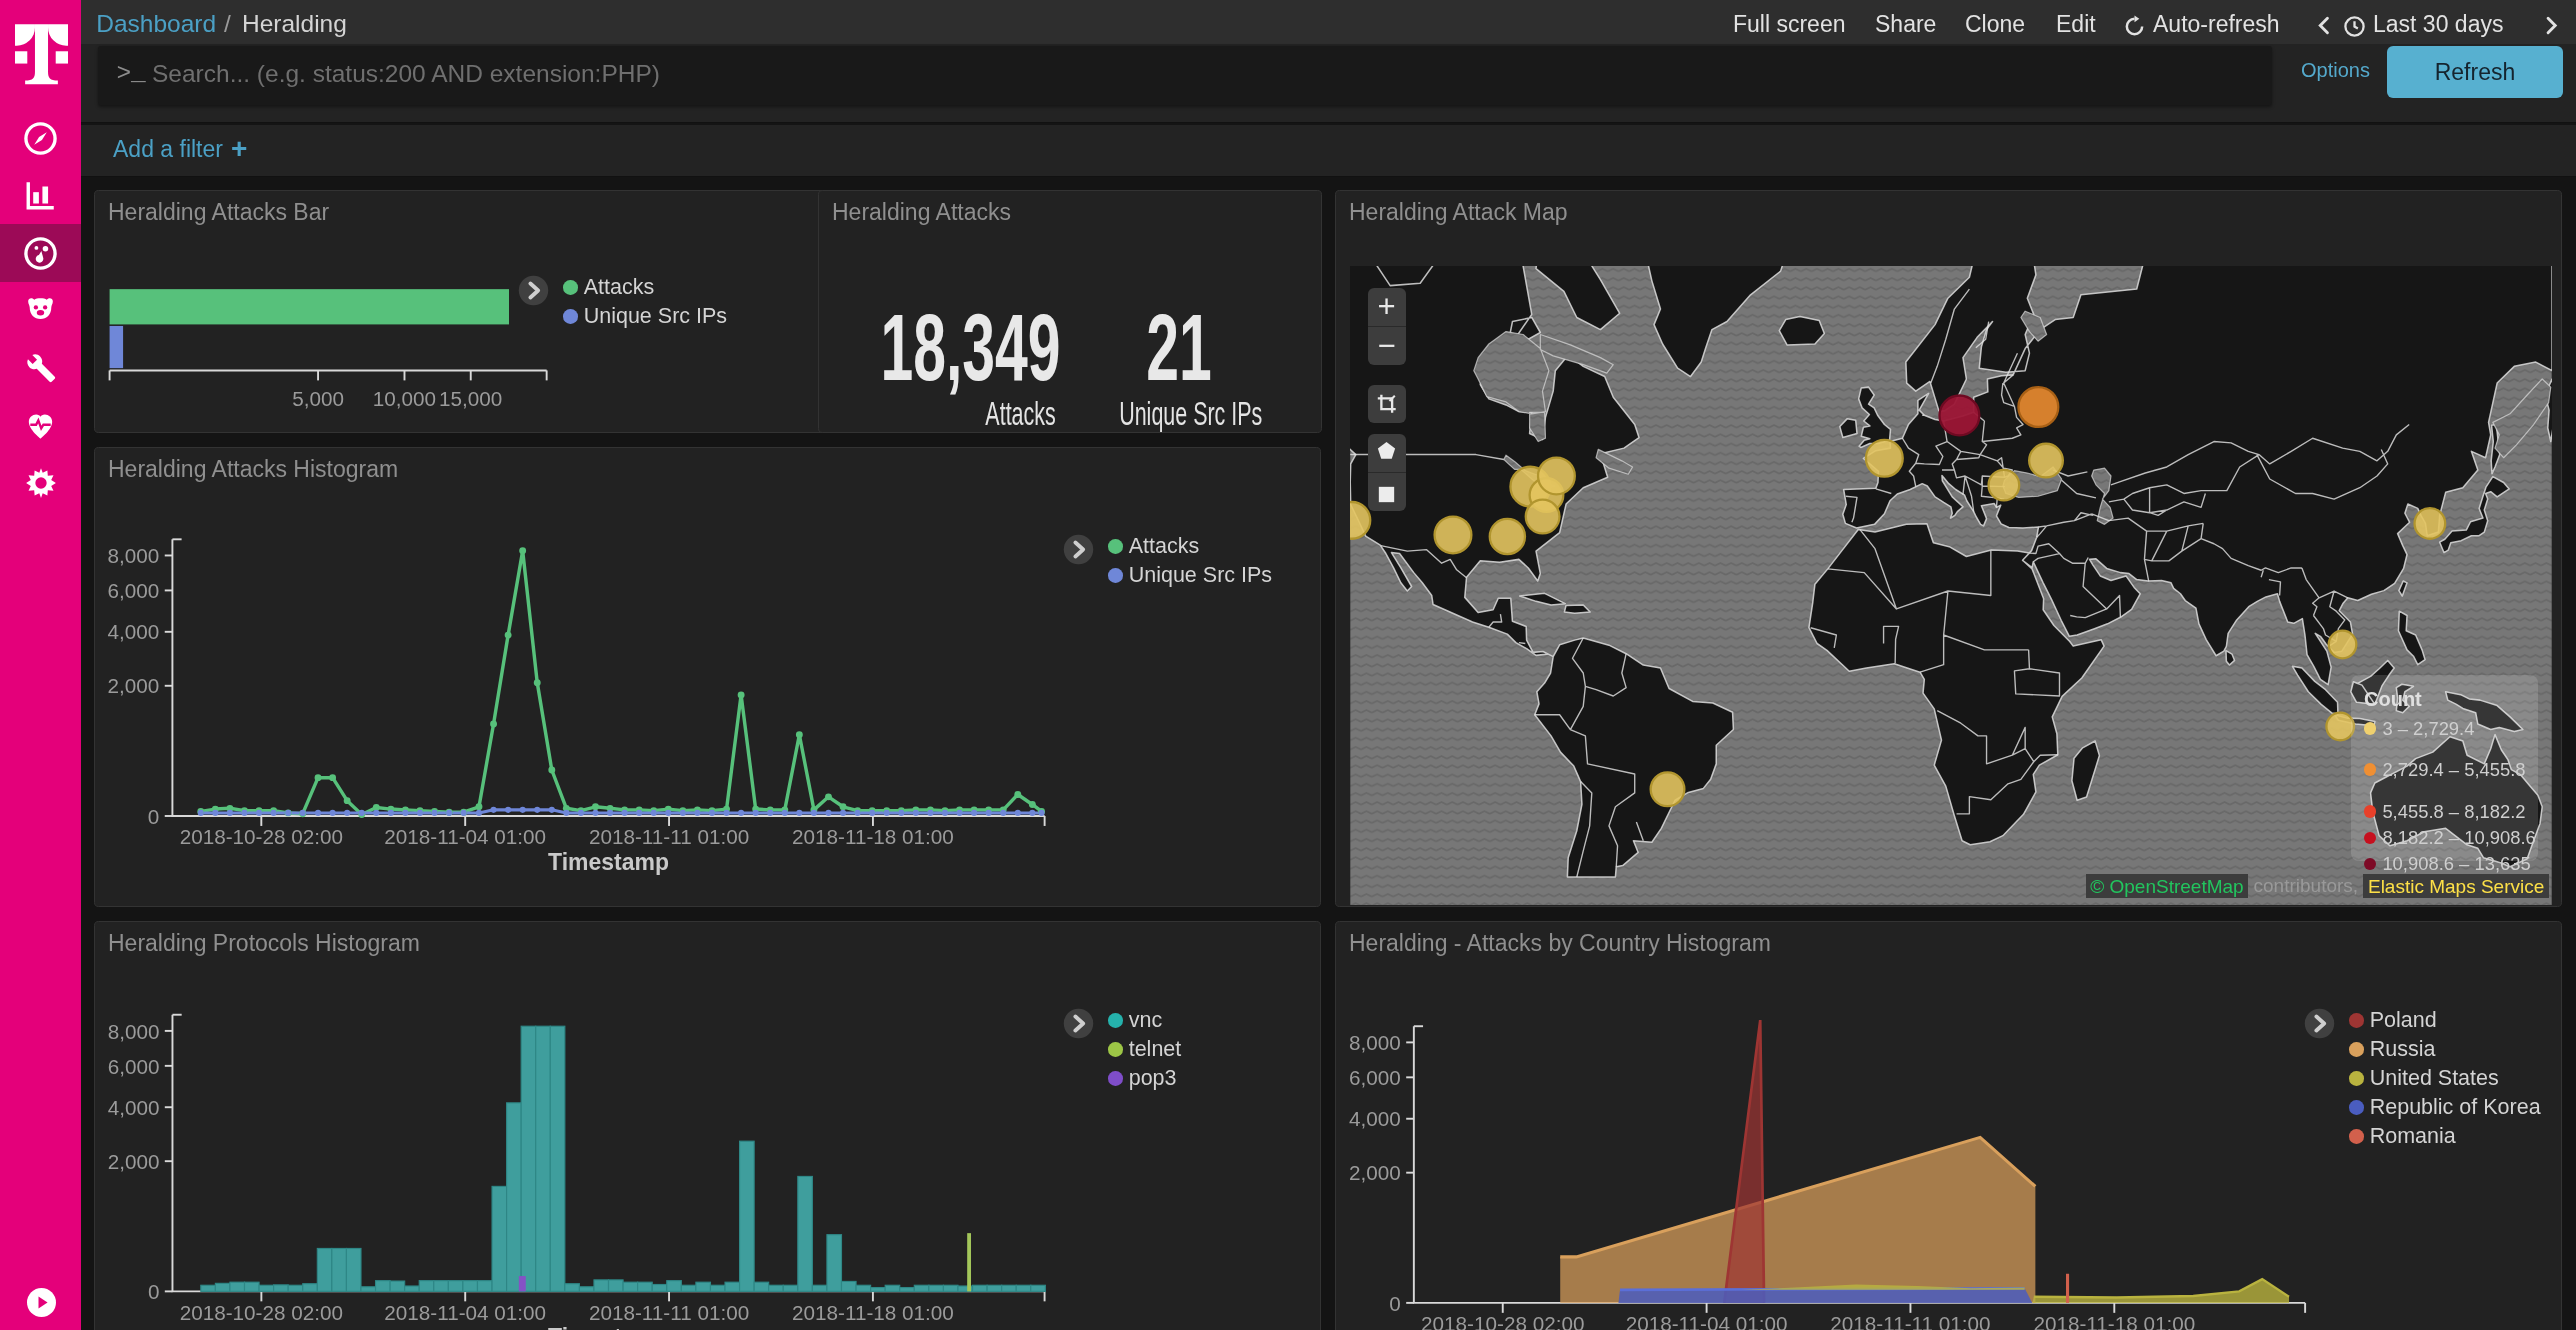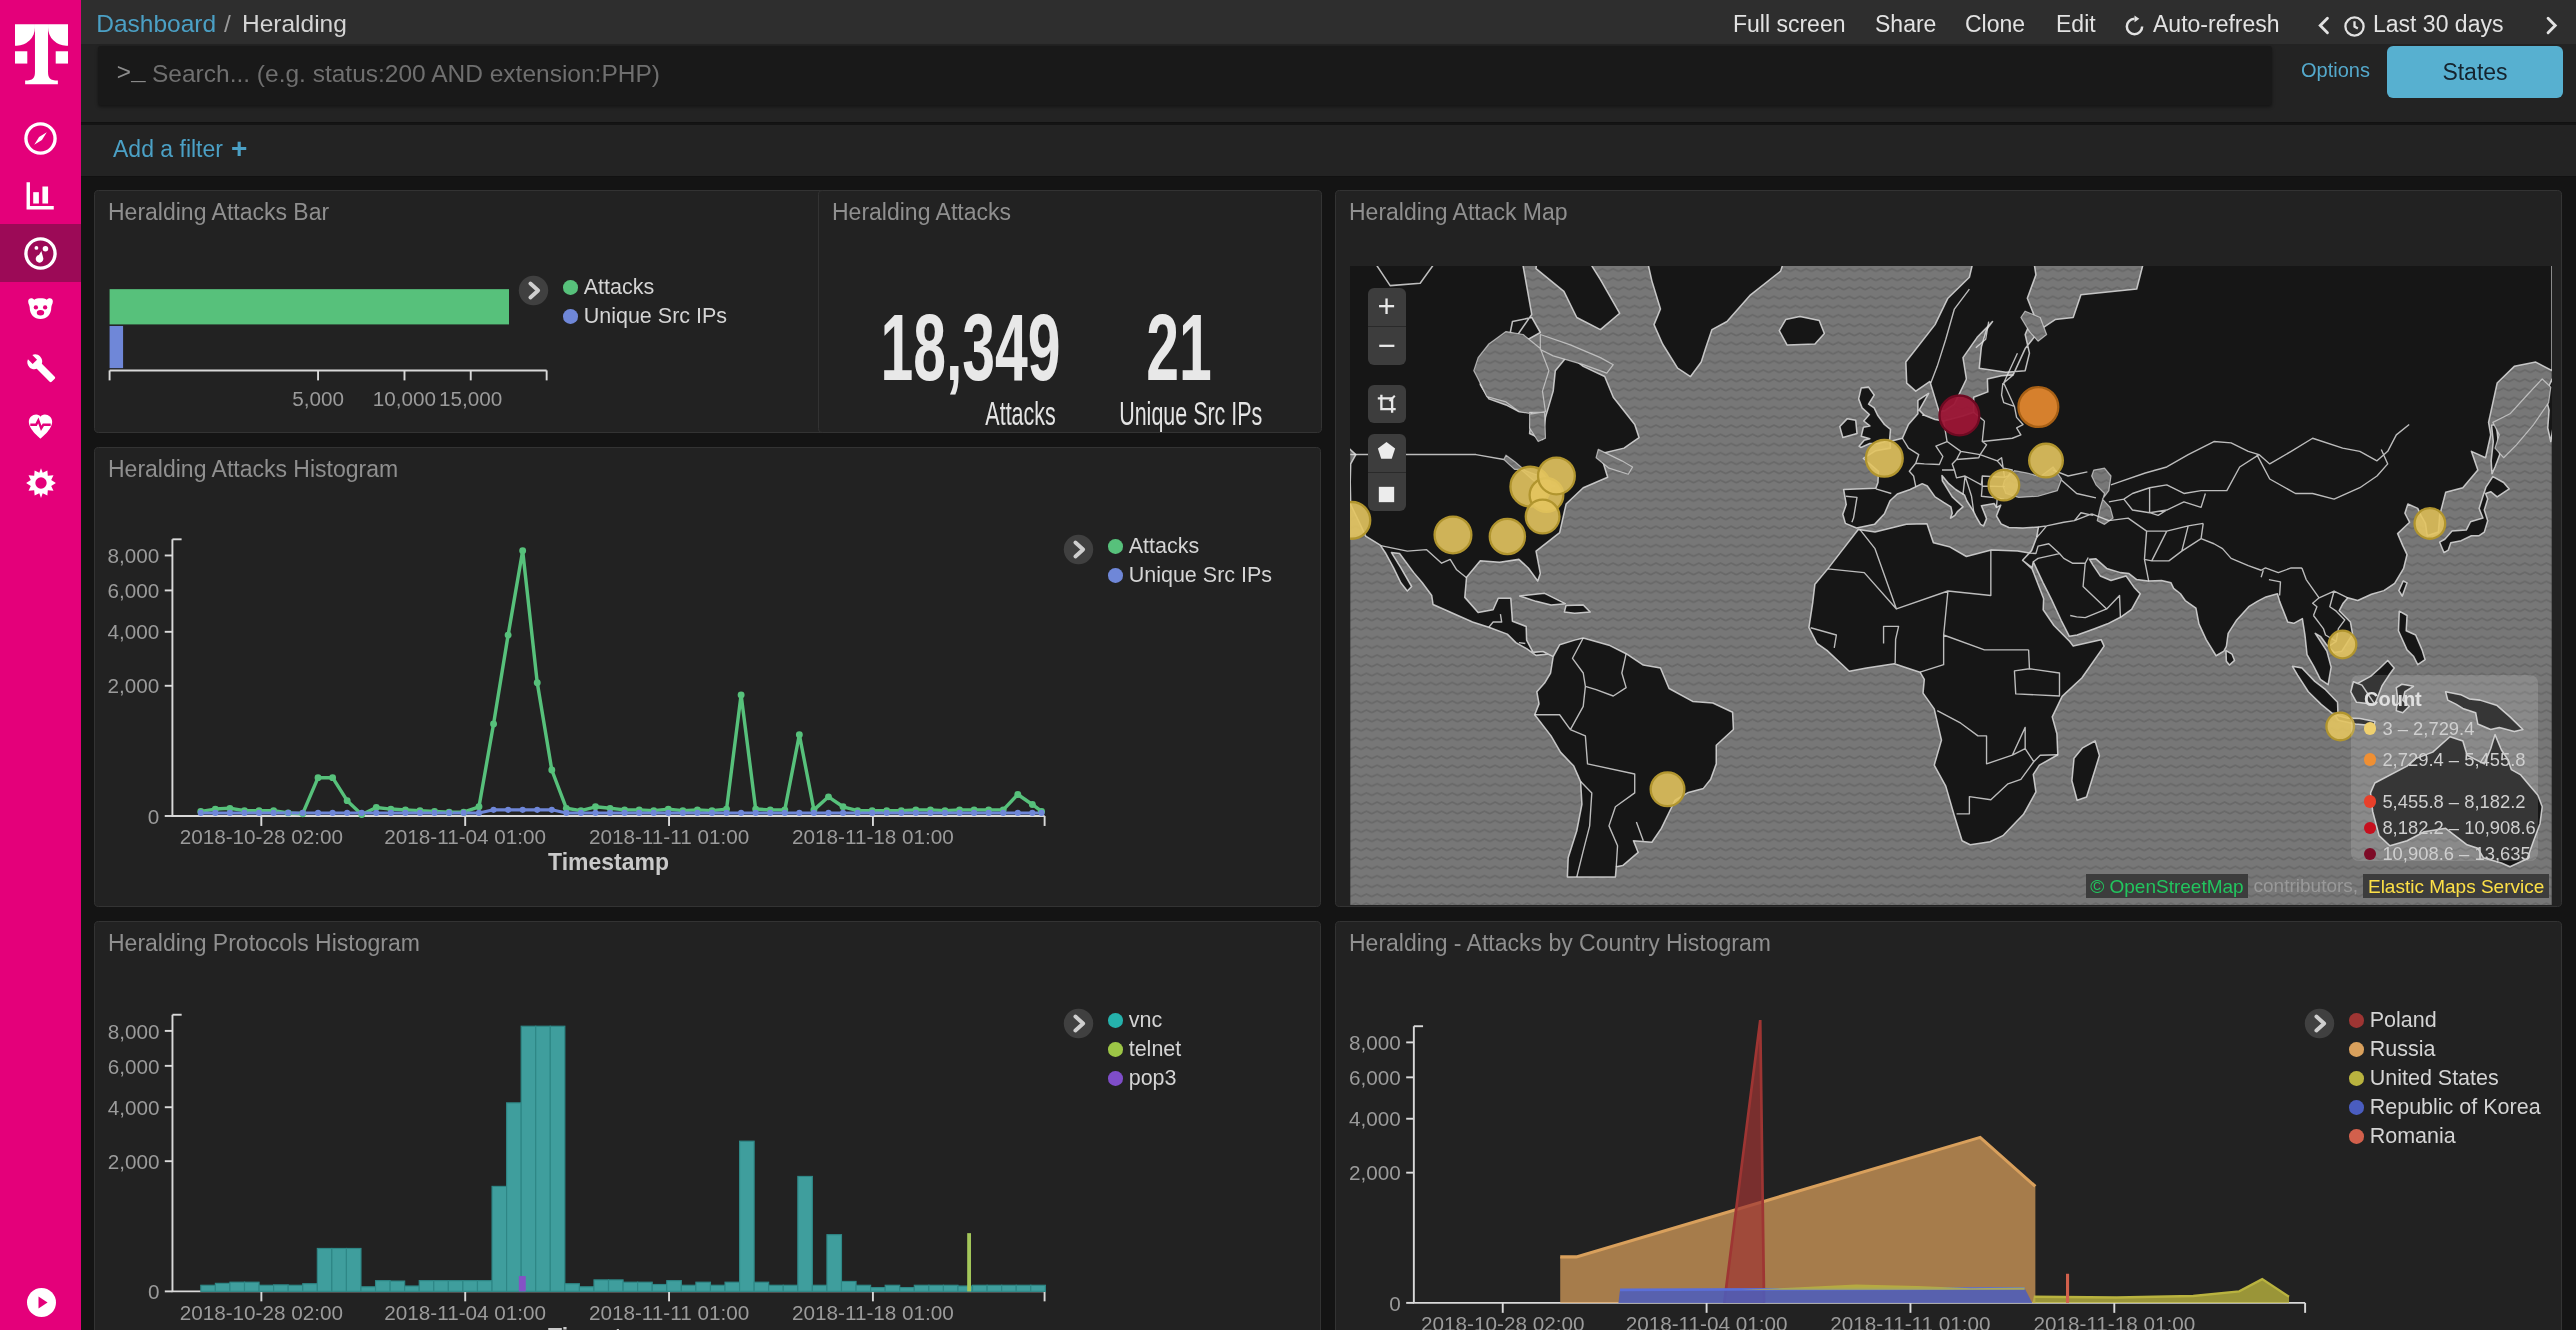--- a/index.html
+++ b/index.html
@@ -107,21 +107,21 @@
     <svg class="navitem" style="left:2459px;top:14px" width="21.5" height="23" viewBox="0 0 24 24">
         <path d="M9 4 L17 12 L9 20" fill="none" stroke="#e2e2e2" stroke-width="3.2" stroke-linecap="round"></path>
       </svg>
   </div>
   <div id="searchrow">
     <div id="searchbox">
       <span style="position:absolute;left:18.4px;top:14px;color:#8d8d8d;font-size:24.5px;font-family:'Liberation Mono',monospace">&gt;_</span>
       <span style="position:absolute;left:54px;top:14px;color:#6f6f6f;font-size:24.5px">Search... (e.g. status:200 AND extension:PHP)</span>
     </div>
     <span style="position:absolute;left:2220px;top:15.3px;color:#54a9cc;font-size:20px">Options</span>
-    <div style="position:absolute;left:2306px;top:1.5px;width:176px;height:52px;background:#57b0d0;border-radius:6.1px;text-align:center;line-height:52px;font-size:23px;color:#15242e">States</div>
+    <div style="position:absolute;left:2306px;top:1.5px;width:176px;height:52px;background:#57b0d0;border-radius:6.1px;text-align:center;line-height:52px;font-size:23px;color:#15242e">Refresh</div>
   </div>
   <div id="filterrow">
     <span style="position:absolute;left:32px;top:10.7px;color:#4ba0c5;font-size:23px">Add a filter </span>
     <span style="position:absolute;left:150px;top:7.7px;color:#4ba0c5;font-size:28px;font-weight:bold">+</span>
   </div>
 
   <div class="panel" style="left:13px;top:190px;width:842px;height:243px">
     <div class="ptitle">Heralding Attacks Bar</div>
     <svg style="position:absolute;left:0;top:0" width="707" height="240" viewBox="0 0 922 313">
         <rect x="19" y="128" width="520.9" height="46" fill="#57c17b"></rect>
@@ -196,21 +196,21 @@
         <circle cx="908" cy="254" r="22" fill="#e3c45f" stroke="#b1952e" fill-opacity=".9"></circle>
         <circle cx="853" cy="286" r="20" fill="#e3c45f" stroke="#b1952e" fill-opacity=".9"></circle>
         <circle cx="1409" cy="336" r="20" fill="#e3c45f" stroke="#b1952e" fill-opacity=".9"></circle>
         <circle cx="1295" cy="494" r="18" fill="#e3c45f" stroke="#b1952e" fill-opacity=".9"></circle>
         <circle cx="1292" cy="601" r="18" fill="#e3c45f" stroke="#b1952e" fill-opacity=".9"></circle>
         </g>
       </svg>
       <div style="position:absolute;left:1001px;top:409px;width:187px;height:186px;background:rgba(255,255,255,.14);border-radius:7.7px"></div>
       <div style="position:absolute;left:1014px;top:422px;font-size:20px;font-weight:bold;color:#e0e0e0">Count</div>
       <div style="position:absolute;left:1014px;top:452px">
-        <div class="lrow" style="height:21px;margin-bottom:10px">
+        <div class="lrow" style="height:21px;margin-bottom:20px">
             <span class="ldot" style="background:#efd06e;width:12.3px;height:12.3px"></span>
             <span class="ltxt" style="font-size:18.4px;color:#cfcfcf">3 – 2,729.4</span>
           </div>
         <div class="lrow" style="height:21px;margin-bottom:21px">
             <span class="ldot" style="background:#ef8f33;width:12.3px;height:12.3px"></span>
             <span class="ltxt" style="font-size:18.4px;color:#cfcfcf">2,729.4 – 5,455.8</span>
           </div>
         <div class="lrow" style="height:21px;margin-bottom:5.4px">
             <span class="ldot" style="background:#e8402a;width:12.3px;height:12.3px"></span>
             <span class="ltxt" style="font-size:18.4px;color:#cfcfcf">5,455.8 – 8,182.2</span>

